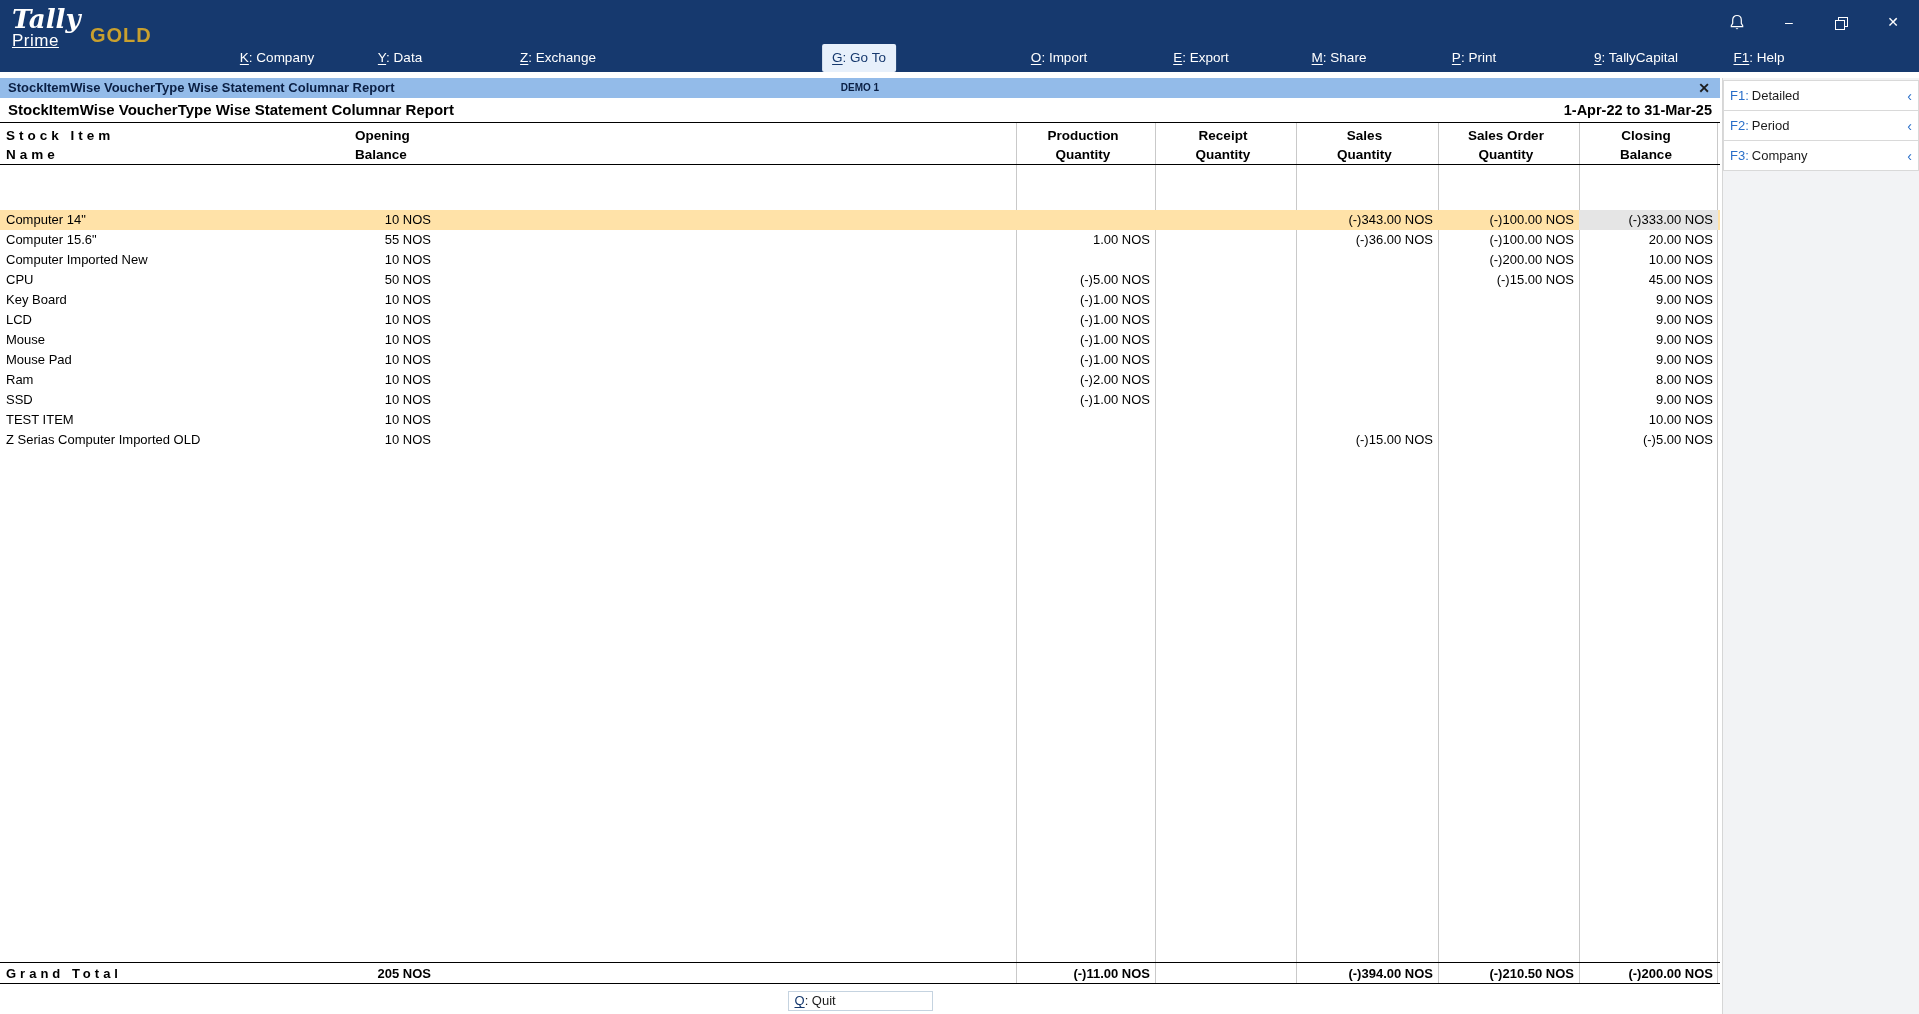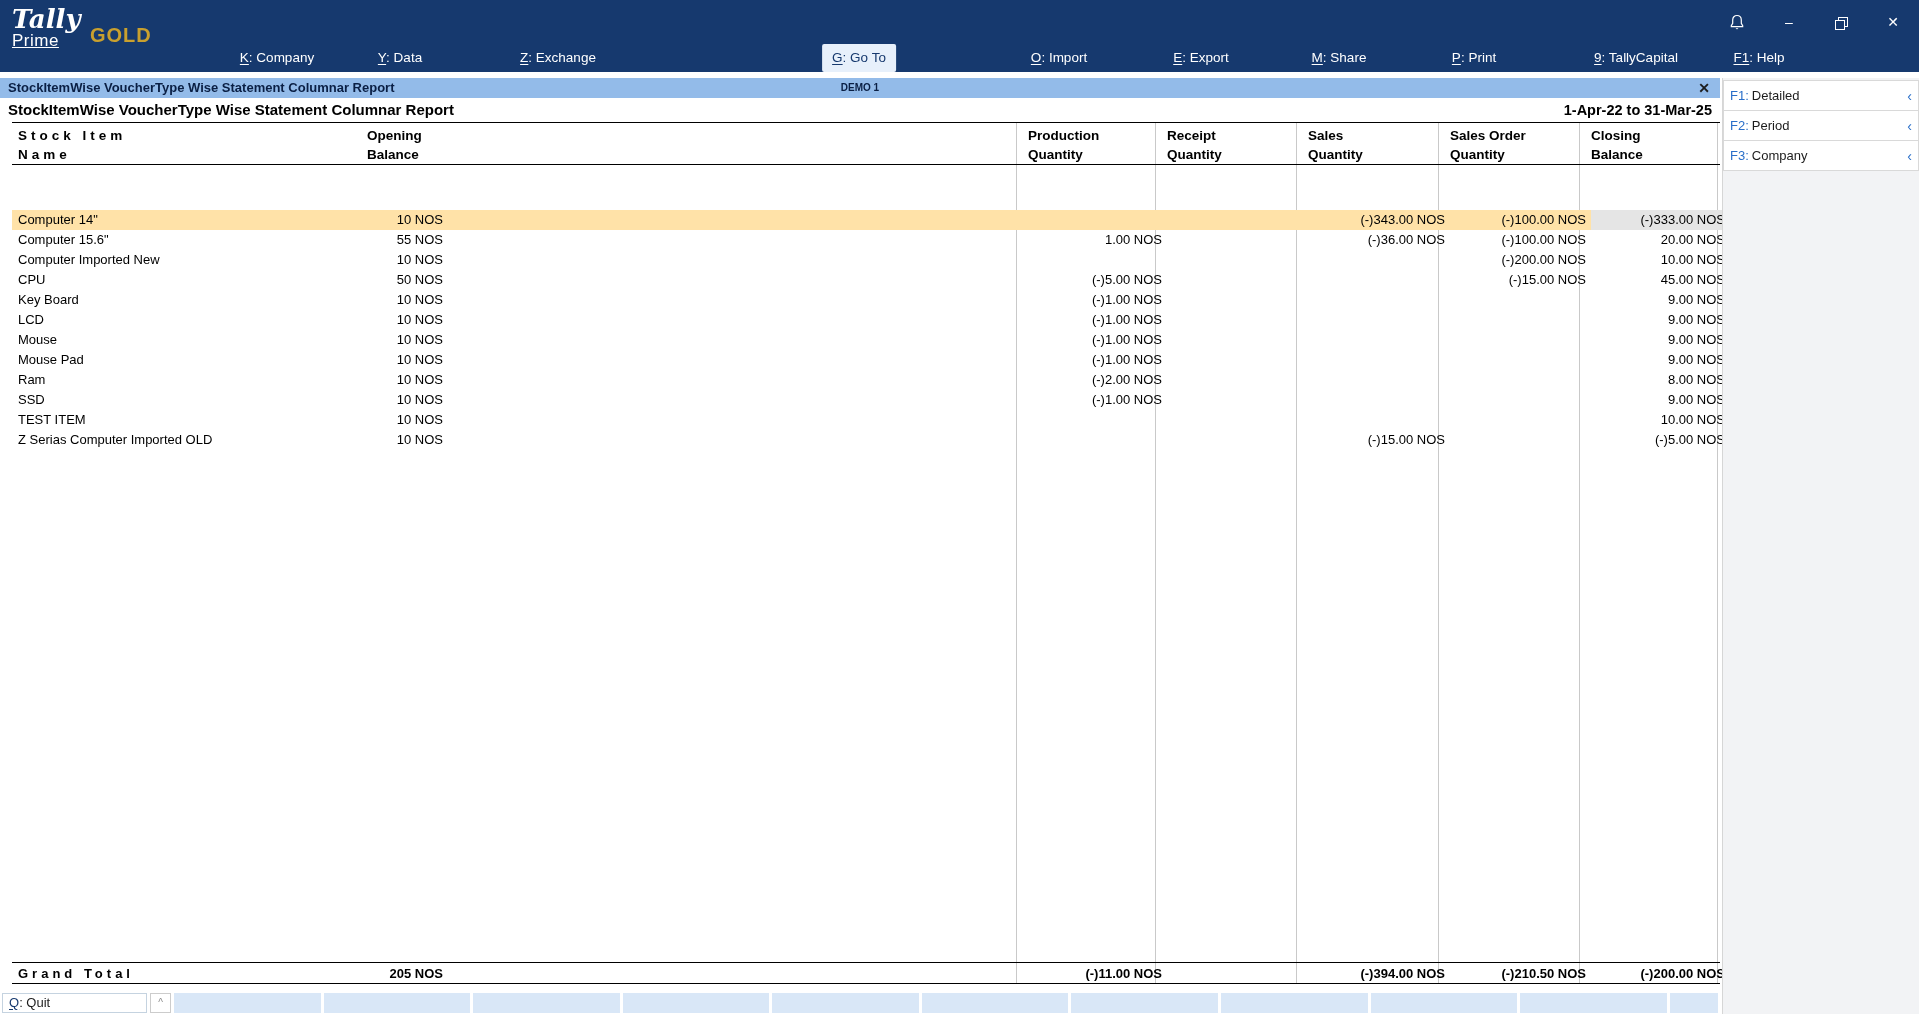--- a/index.html
+++ b/index.html
@@ -26,30 +26,30 @@
   .subtitle-text { position:absolute; left:8px; top:0; line-height:20px; font-size:13px; font-weight:bold; color:#0a1f44; }
   .subtitle-company { position:absolute; left:50%; transform:translateX(-50%); top:0; line-height:20px; font-size:10px; font-weight:bold; color:#0a1f44; }
   .subtitle-close { position:absolute; right:10px; top:0; line-height:20px; font-size:14px; font-weight:bold; color:#1c1c1c; cursor:pointer; }
 
   
   .report-title-row { position:absolute; left:0; top:98px; width:1720px; height:24px; }
   .report-title { position:absolute; left:8px; top:0; line-height:24px; font-size:15px; font-weight:bold; color:#000; }
   .report-period { position:absolute; right:8px; top:0; line-height:24px; font-size:14.5px; font-weight:bold; color:#000; }
 
   
-  .table-area { position:absolute; left:0; top:122px; width:1720px; height:862px; display:flex; flex-direction:column;padding-left:12px; }
+  .table-area { position:absolute; left:0; top:122px; width:1720px; height:862px; display:flex; flex-direction:column; }
   .vlines { position:absolute; left:0; top:0; width:100%; height:100%; }
   .vline { position:absolute; top:0; bottom:0; width:1px; background:#c9c9c9; }
 
   .cols { display:grid; grid-template-columns:355px 100px 561px 139px 141px 142px 141px 139px; }
   .thead { height:43px; border-top:1px solid #000; border-bottom:1px solid #000; position:relative; }
   .hcell { font-size:13.5px; font-weight:bold; color:#000; padding-top:3px; line-height:19px; }
   .hcell.c0 { padding-left:6px; text-align:left; }
   .hcell.c1 { text-align:left; }
-  .hcell.num { text-align:left; padding-right:5px; }
+  .hcell.num { text-align:center; padding-right:5px; }
   .spaced { letter-spacing:4px; }
 
   .tbody { flex:1; position:relative; }
   .spacer-row { height:45px; }
   .trow { height:20px; line-height:20px; font-size:13px; color:#000; cursor:pointer; position:relative; }
   .trow.hl { background:#ffe2a8; }
   .cell { overflow:hidden; white-space:nowrap; }
   .cell.c0 { padding-left:6px; }
   .cell.c1 { text-align:right; padding-right:24px; }
   .cell.num { text-align:right; padding-right:5px; }
@@ -61,21 +61,21 @@
 
   
   .sidebar { position:absolute; left:1722px; top:78px; width:197px; height:936px; background:#f2f3f5; border-left:1px solid #d6d6d6; }
   .side-buttons { margin-top:3px;border-radius:8px; }
   .side-btn { height:31px; background:#fff; border:1px solid #d9d9d9; margin-top:-1px; display:flex; align-items:center; padding:0 6px; font-size:13px; cursor:pointer; }
   .skey { color:#2a6fc9; }
   .slabel { color:#1c1c1c; margin-left:3px; }
   .schev { margin-left:auto; color:#2a6fc9; font-size:14px; }
 
   
-  .bottombar { position:absolute; left:0; top:991px; width:1720px; height:23px; background:#fff; display:flex; align-items:center; gap:3px; padding:0 2px; }
+  .bottombar { position:absolute; left:0; top:991px; width:1720px; height:23px; background:#fff; display:flex; align-items:center; gap:3px; padding:0 2px;flex-direction:column; }
   .quit-btn { width:145px; height:20px; background:#fff; border:1px solid #c5d3e0; font-size:13px; line-height:18px; padding-left:6px; cursor:pointer; color:#1c1c1c; white-space:nowrap; }
   .quit-btn u { text-underline-offset:2px; color:#16396e; }
   .caret-box { width:21px; height:20px; border:1px solid #ccc; background:#fff; color:#888; font-size:10px; text-align:center; line-height:18px; cursor:pointer; }
   .empty-btns { flex:1; height:20px; display:flex; gap:3px; }
   .empty-btn { flex:1; background:#d9e7f7; height:20px; }
   .empty-btn:last-child { flex:0.33; }
 </style>
 </head>
 <body>
 

